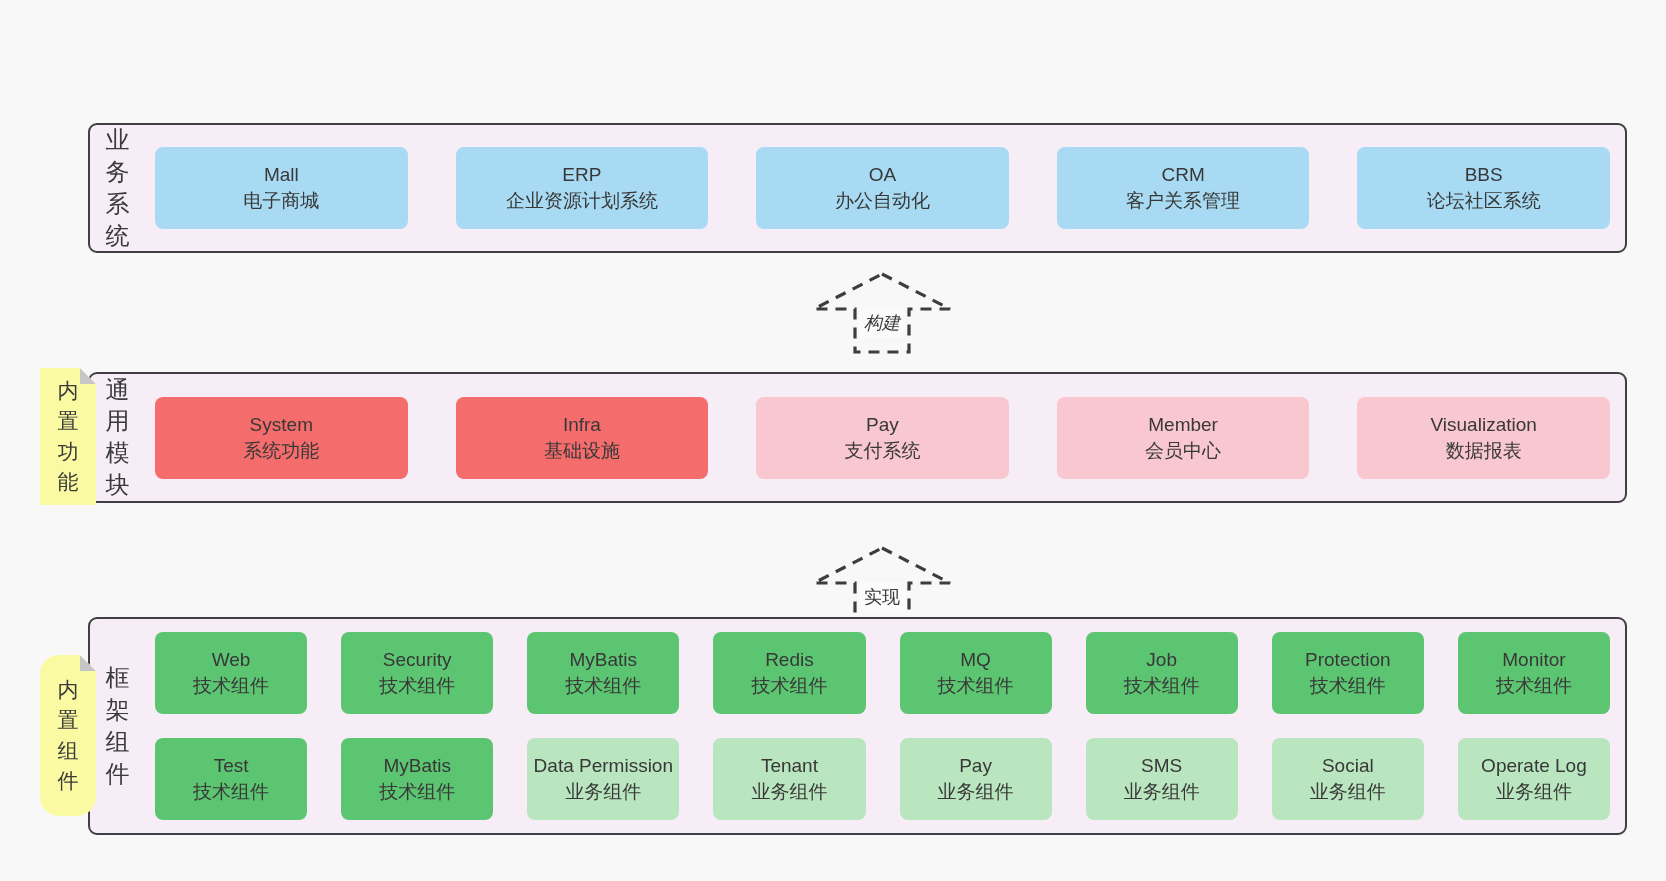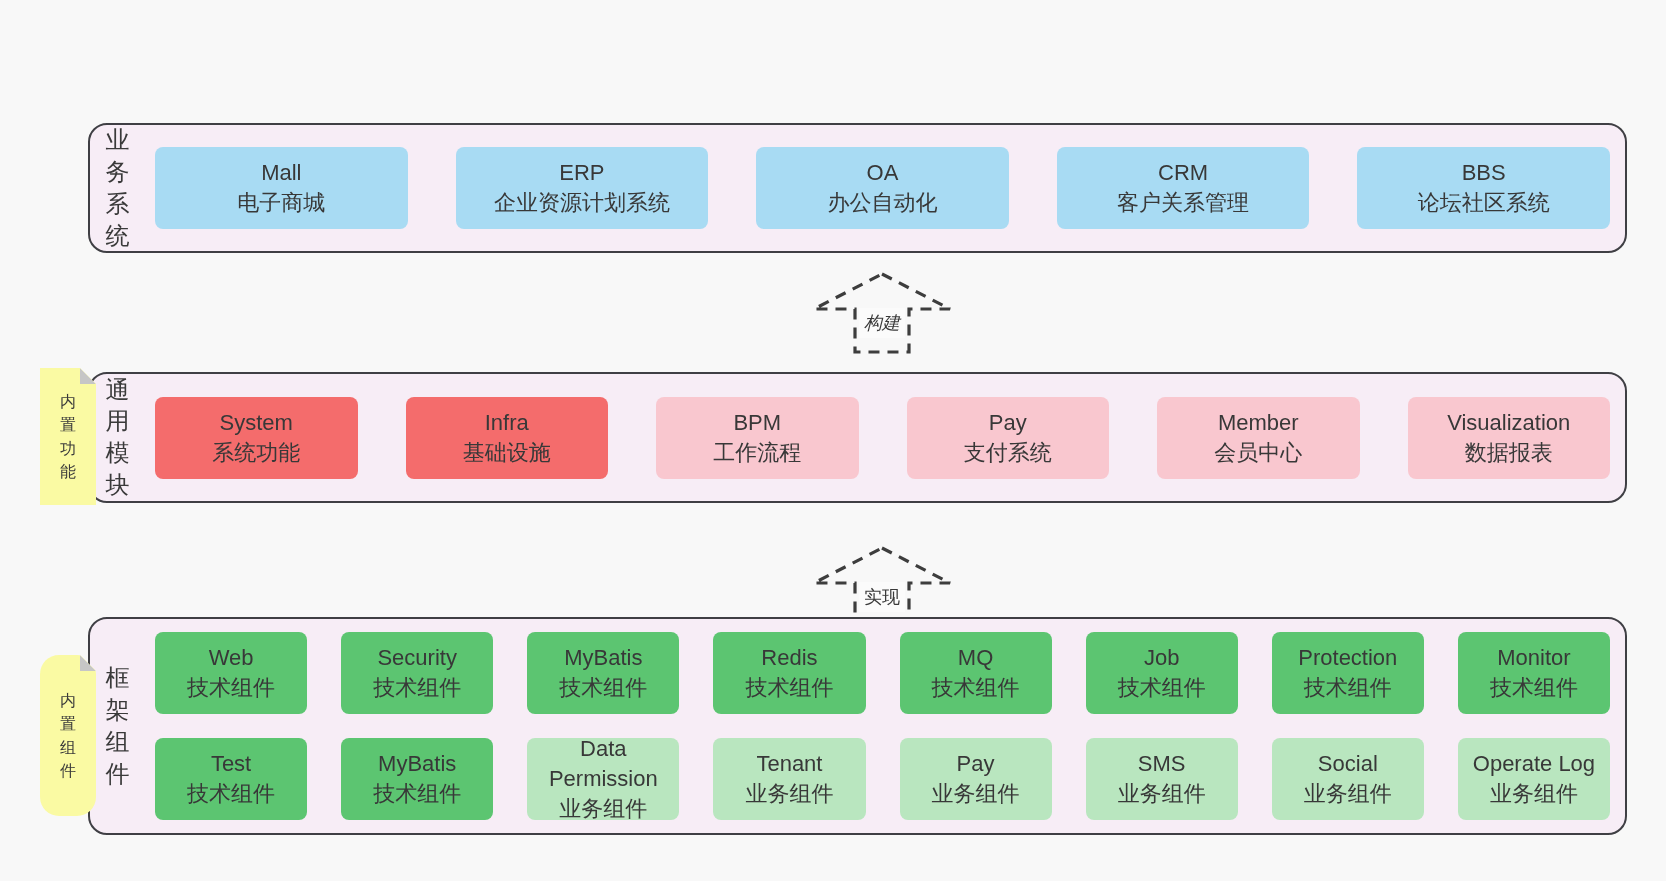--- a/index.html
+++ b/index.html
@@ -11,21 +11,21 @@
   }
   .canvas { position: relative; width: 1666px; height: 881px; overflow: hidden; }
 
   
   .layer {
     position: absolute;
     left: 88px;
     width: 1539px;
     background: #f7edf6;
     border: 2.5px solid #3f3f44;
-    border-radius: 19px;
+    border-radius: 9px;
   }
   .layer-1 { top: 123px; height: 130px; }
   .layer-2 { top: 372px; height: 131px; }
   .layer-3 { top: 617px; height: 218px; }
 
   
   .vlabel {
     position: absolute;
     left: 13px; top: 50%;
     transform: translateY(-50%);
@@ -53,21 +53,21 @@
 
   .box {
     flex: 1;
     height: 82px;
     border-radius: 8px;
     display: flex;
     flex-direction: column;
     justify-content: center;
     align-items: center;
     text-align: center;
-    font-size: 22px;
+    font-size: 19px;
     line-height: 1.35;
     padding: 2px 6px;
     color: #383838;
   }
   .box[data-variant="blue"]       { background: #a8dbf3; }
   .box[data-variant="red"]        { background: #f46c6c; }
   .box[data-variant="pink"]       { background: #f9c7cf; }
   .box[data-variant="green"]      { background: #5cc571; }
   .box[data-variant="lightgreen"] { background: #b9e6bf; align-items: center; }
 
@@ -107,21 +107,21 @@
     position: absolute;
     top: 0; right: 0;
     width: 0; height: 0;
     border-bottom: 16px solid #c6c6c6;
     border-right: 16px solid rgba(0,0,0,0);
   }
   .sticky-1 { top: 368px; height: 137px; }
   .sticky-2 { top: 655px; height: 161px; border-radius: 19px; }
   .sticky-text {
     width: 24px;
-    font-size: 16px;
+    font-size: 21px;
     line-height: 1.45;
     color: #3a3a3a;
     text-align: center;
     word-break: break-all;
   }
 </style>
 </head>
 <body>
 
 <div class="canvas">
@@ -167,24 +167,20 @@
       <div class="row row6">
         <div class="box" data-variant="red">
           <div>System</div>
           <div>系统功能</div>
         </div>
         <div class="box" data-variant="red">
           <div>Infra</div>
           <div>基础设施</div>
         </div>
         <div class="box" data-variant="pink">
-          <div>BPM</div>
-          <div>工作流程</div>
-        </div>
-        <div class="box" data-variant="pink">
           <div>Pay</div>
           <div>支付系统</div>
         </div>
         <div class="box" data-variant="pink">
           <div>Member</div>
           <div>会员中心</div>
         </div>
         <div class="box" data-variant="pink">
           <div>Visualization</div>
           <div>数据报表</div>

